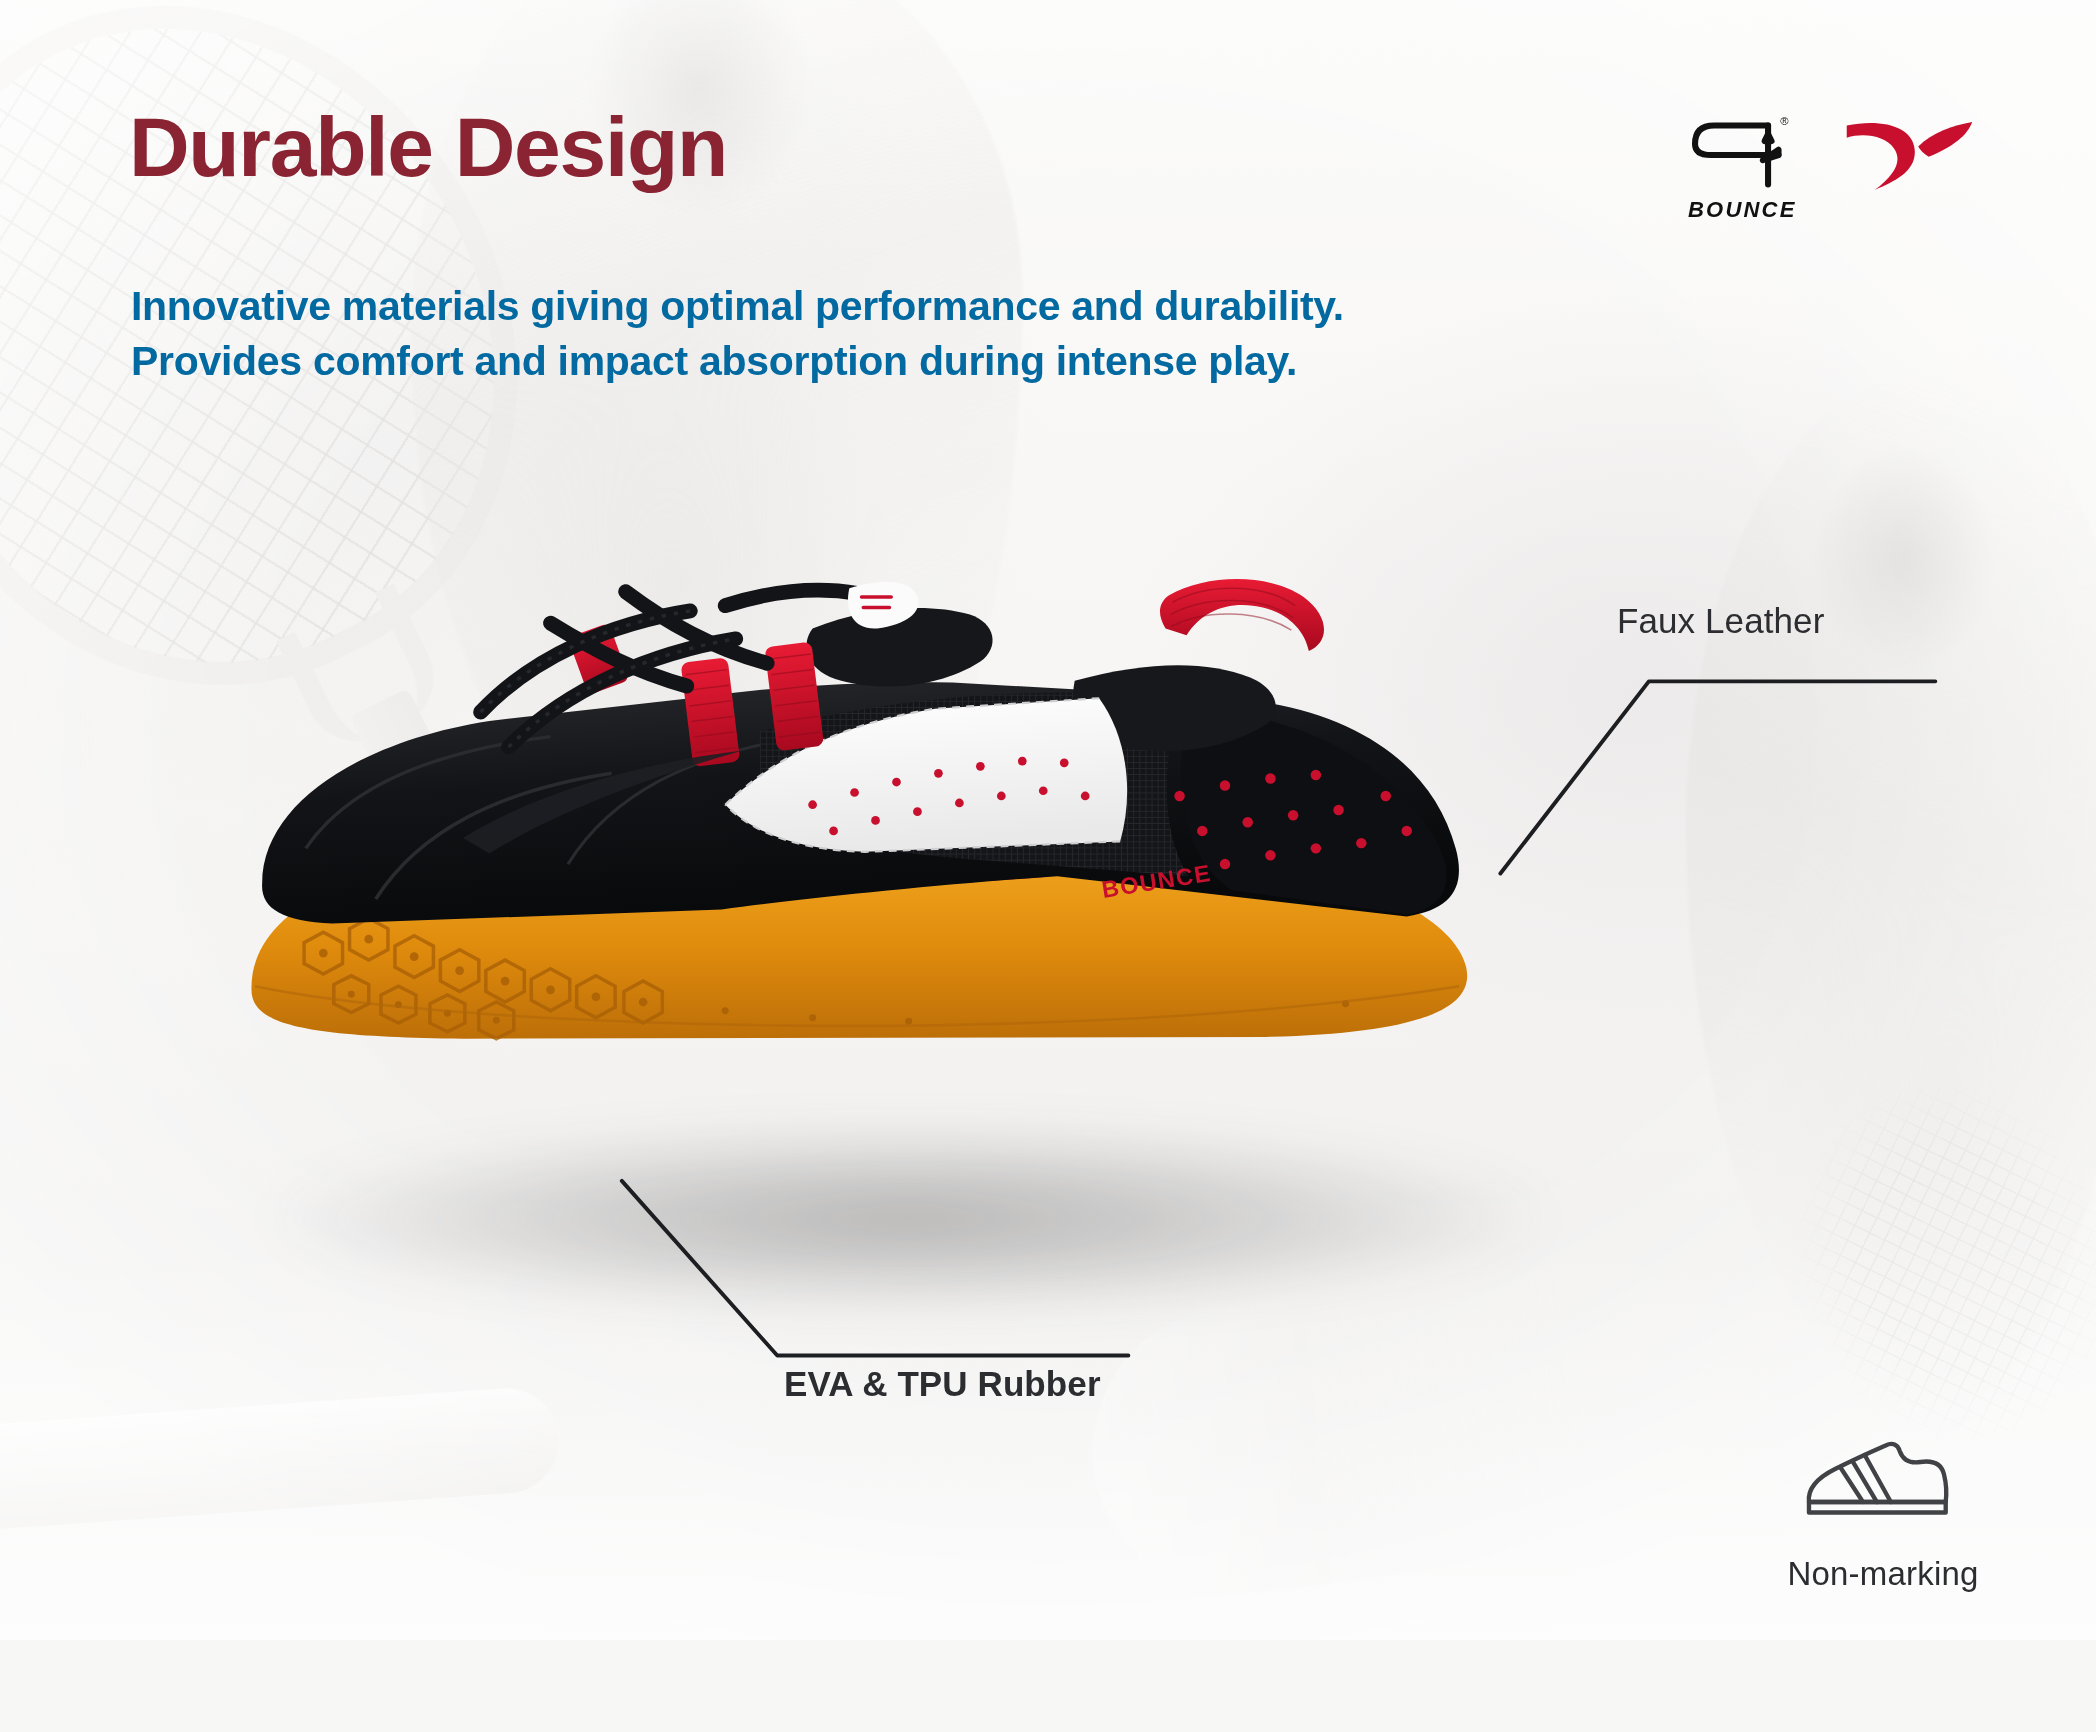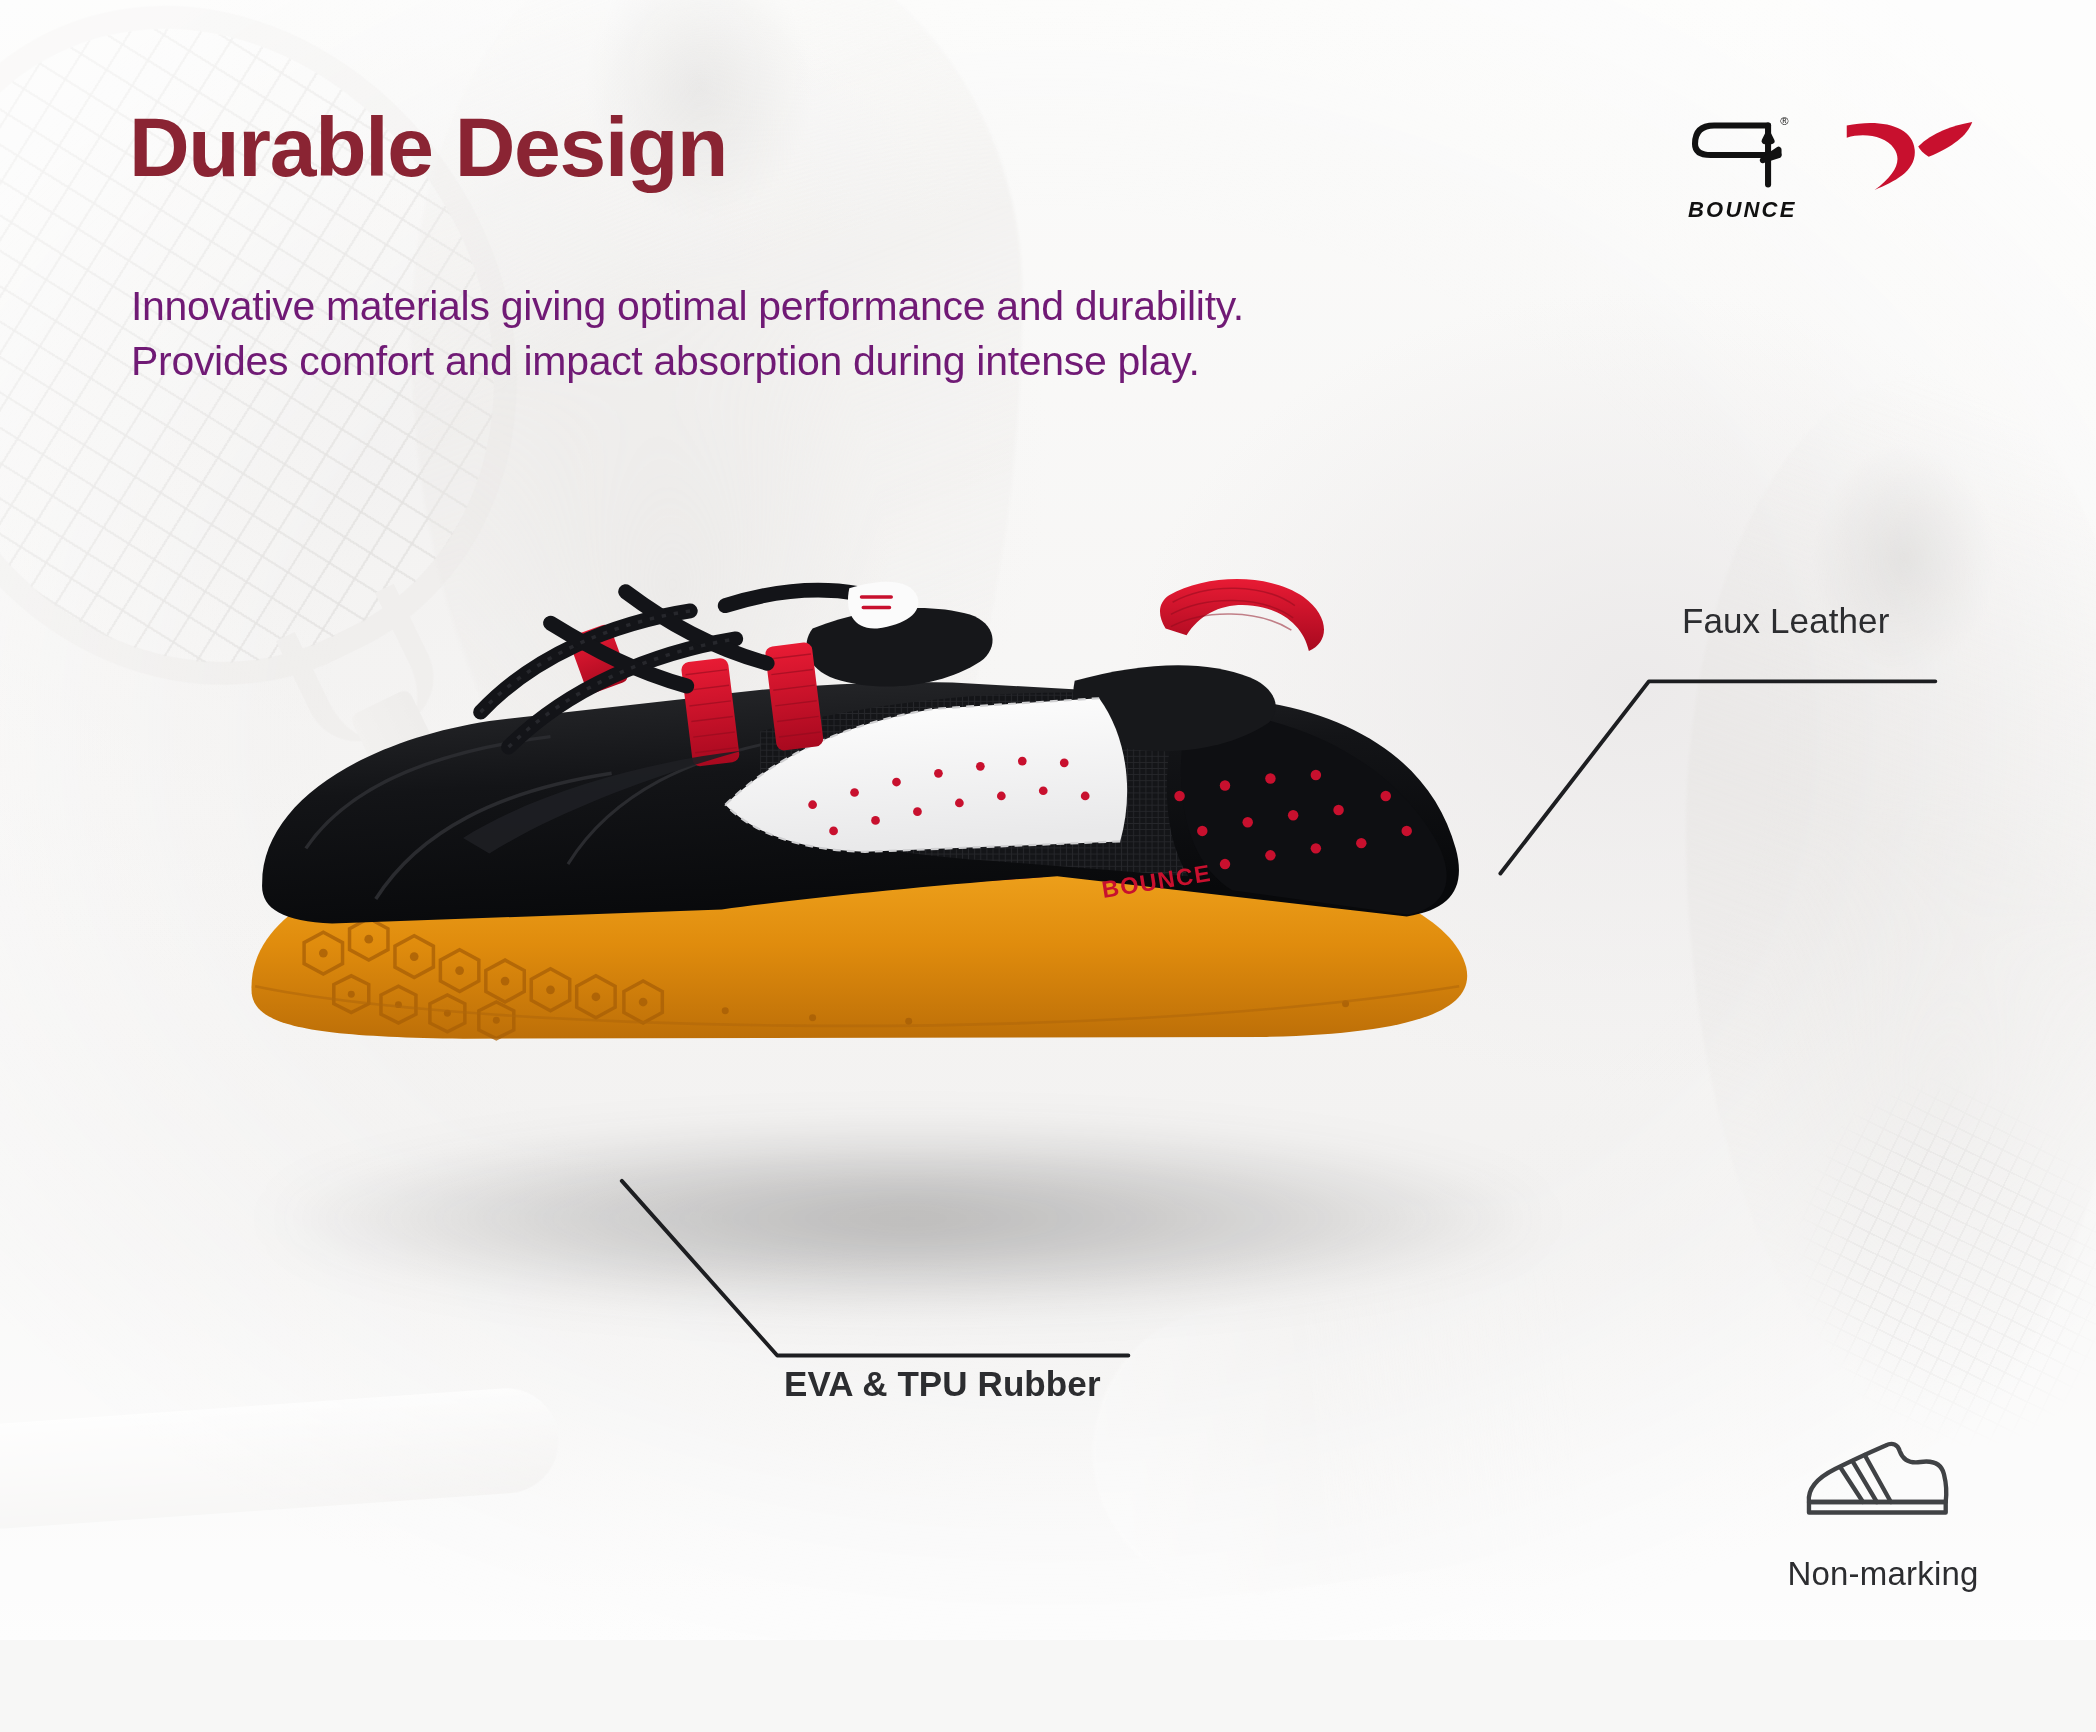--- a/index.html
+++ b/index.html
@@ -95,21 +95,21 @@
   }
 
   
   .title {
     position:absolute; left:129px; top:105px;
     font-size:84px; font-weight:700; letter-spacing:-1.3px;
     color:#8a2433; line-height:1;
   }
   .subtitle {
     position:absolute; left:131px; top:279px;
-    font-size:41px; font-weight:400; color:#701a75; line-height:1.34;
+    font-size:41px; font-weight:700; color:#0369a1; line-height:1.34;
     letter-spacing:-0.3px; white-space:pre-line;
   }
 
   
   .brand { position:absolute; right:122px; top:115px; display:flex; align-items:flex-start; gap:56px; }
   .logo4 { position:relative; width:101px; }
   .logo4 svg { display:block; }
   .logo4-word {
     font-size:22px; font-weight:700; letter-spacing:2.2px; color:#111;
     text-align:center; margin-top:1.7px; font-style:italic;
@@ -126,21 +126,21 @@
   }
   .bounce-txt {
     position:absolute; left:1102px; top:877px;
     font-size:23.6px; font-weight:700; letter-spacing:1.4px; color:#c8102e;
     transform:rotate(-9deg); transform-origin:left center;
   }
 
   
   .callout-svg { position:absolute; inset:0; width:2096px; height:1733px; pointer-events:none; }
   .callout-label { position:absolute; font-size:35px; font-weight:500; color:#2c2d30; letter-spacing:0.1px; }
-  #lbl-faux { left:1682px; top:601px; }
+  #lbl-faux { left:1617px; top:601px; }
   #lbl-eva  { left:784px;  top:1364px;font-weight:bold; }
 
   
   .badge { position:absolute; left:1752px; top:1439px; width:262px; text-align:center; }
   .badge svg { display:block; margin:0 auto; }
   .badge-label { margin-top:23px; font-size:33px; font-weight:400; color:#2c2d30; letter-spacing:0.2px; }
 </style>
 </head>
 <body>
 

